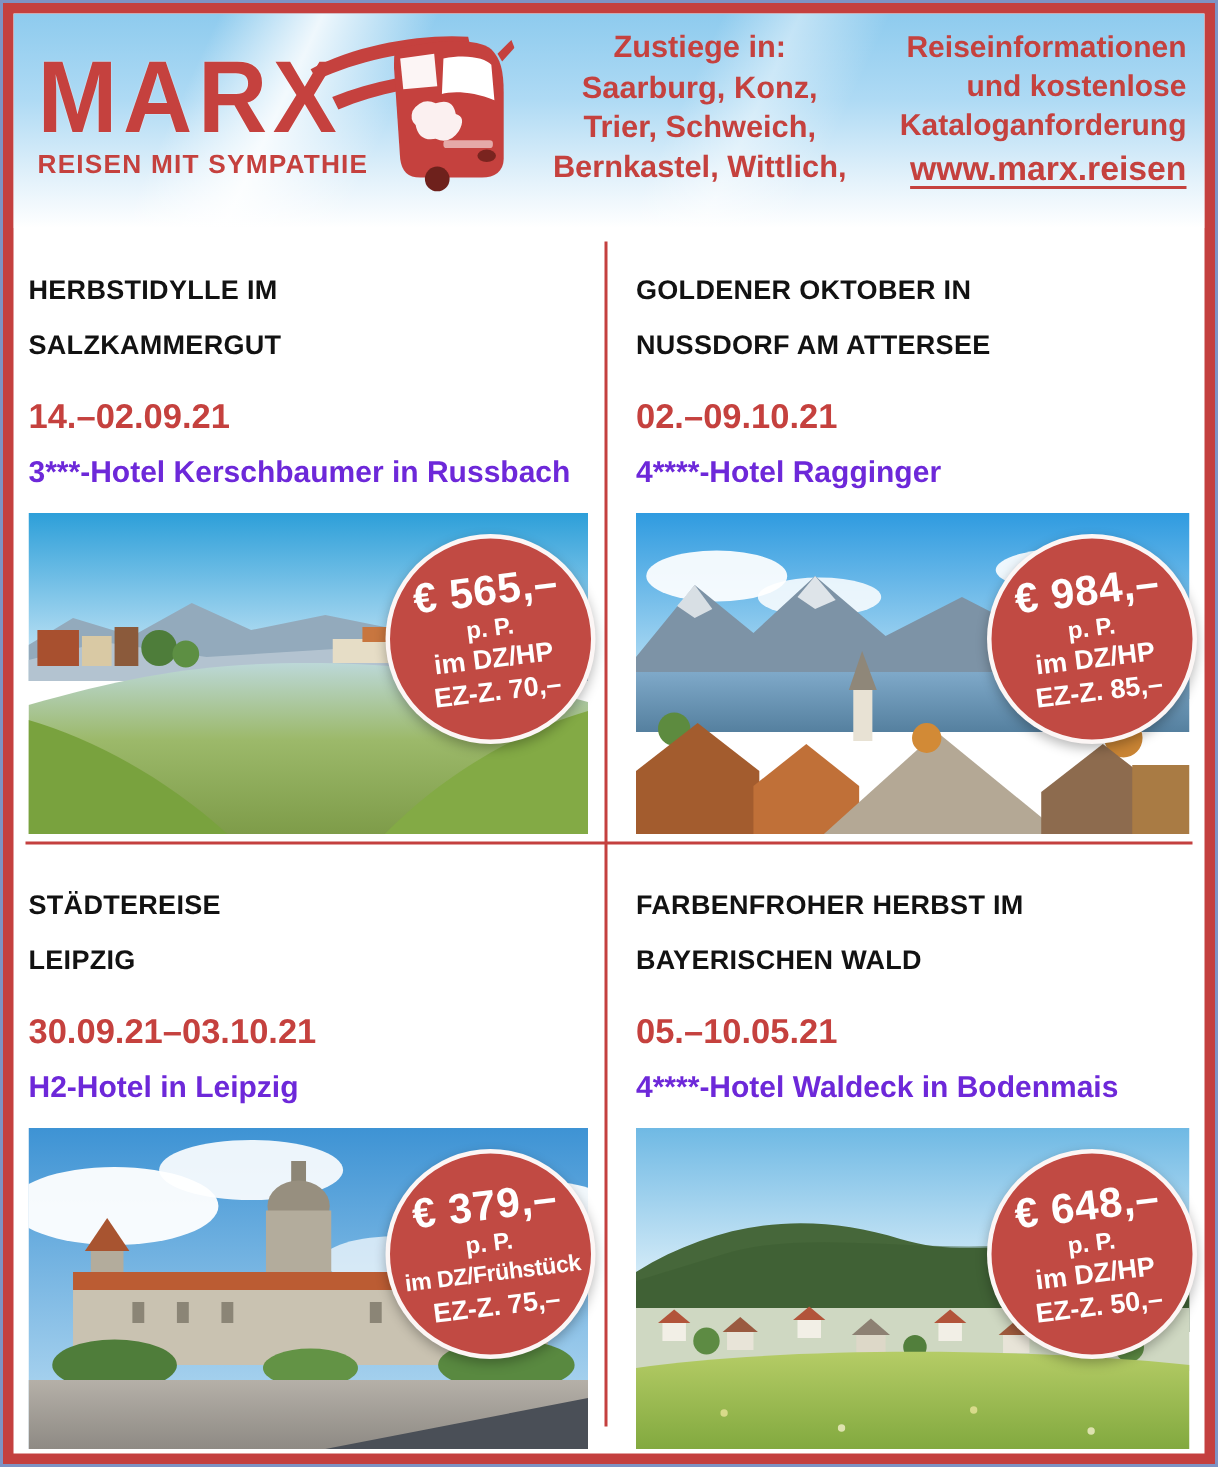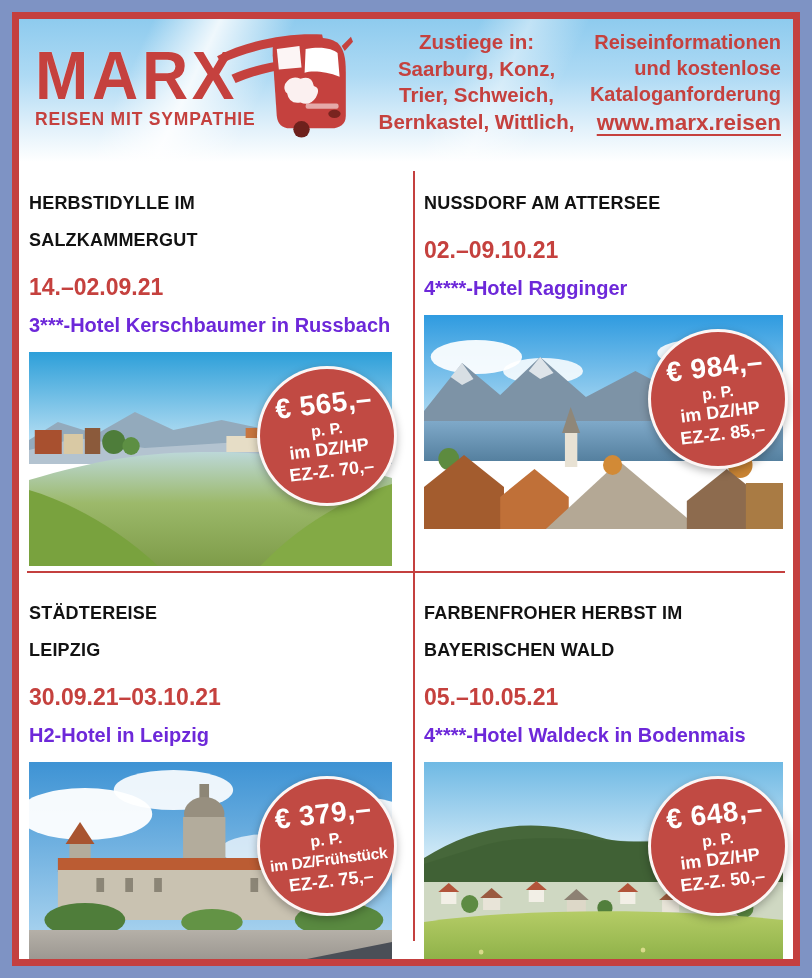--- a/index.html
+++ b/index.html
@@ -1,20 +1,20 @@
 <!DOCTYPE html>
 <html style="--accent-red: #c5413e; --border-red: #c4403f; --badge-red: #c14a43; --outer-edge-blue: #7e93c4;"><head>
 <meta charset="utf-8">
 <style>
   html,body { margin:0; padding:0; background:#555; }
   * { box-sizing:border-box; }
   .frame {
     width:812px; height:978px; margin:0 auto;
     background:var(--outer-edge-blue,#7e93c4);
-    padding:12px; position:relative;
+    padding:2px; position:relative;
     font-family:"Liberation Sans", sans-serif;
   }
   .page {
     width:100%; height:100%;
     border:7px solid var(--border-red,#c4403f);
     background:#fff; position:relative; overflow:hidden;
   }
 
   
   .hdr {
@@ -173,20 +173,21 @@
               <div class="badge-per">p. P.</div>
               <div class="badge-board">im DZ/HP</div>
               <div class="badge-single">EZ-Z. 70,–</div>
             </div>
           </div>
         </div>
       </section>
 
       <section class="offer right">
         <h2 class="offer-title">
+          <span>GOLDENER OKTOBER IN</span>
           <span>NUSSDORF AM ATTERSEE</span>
         </h2>
         <div class="offer-dates">02.–09.10.21</div>
         <div class="offer-hotel">4****-Hotel Ragginger</div>
         <div class="photo">
           <svg class="scene" viewBox="0 0 377 214" preserveAspectRatio="none">
             <defs>
               <linearGradient id="sc2sky" x1="0" y1="0" x2="0" y2="1">
                   <stop offset="0" stop-color="#2f9be0"></stop>
                   <stop offset="1" stop-color="#c6e6f6"></stop>

